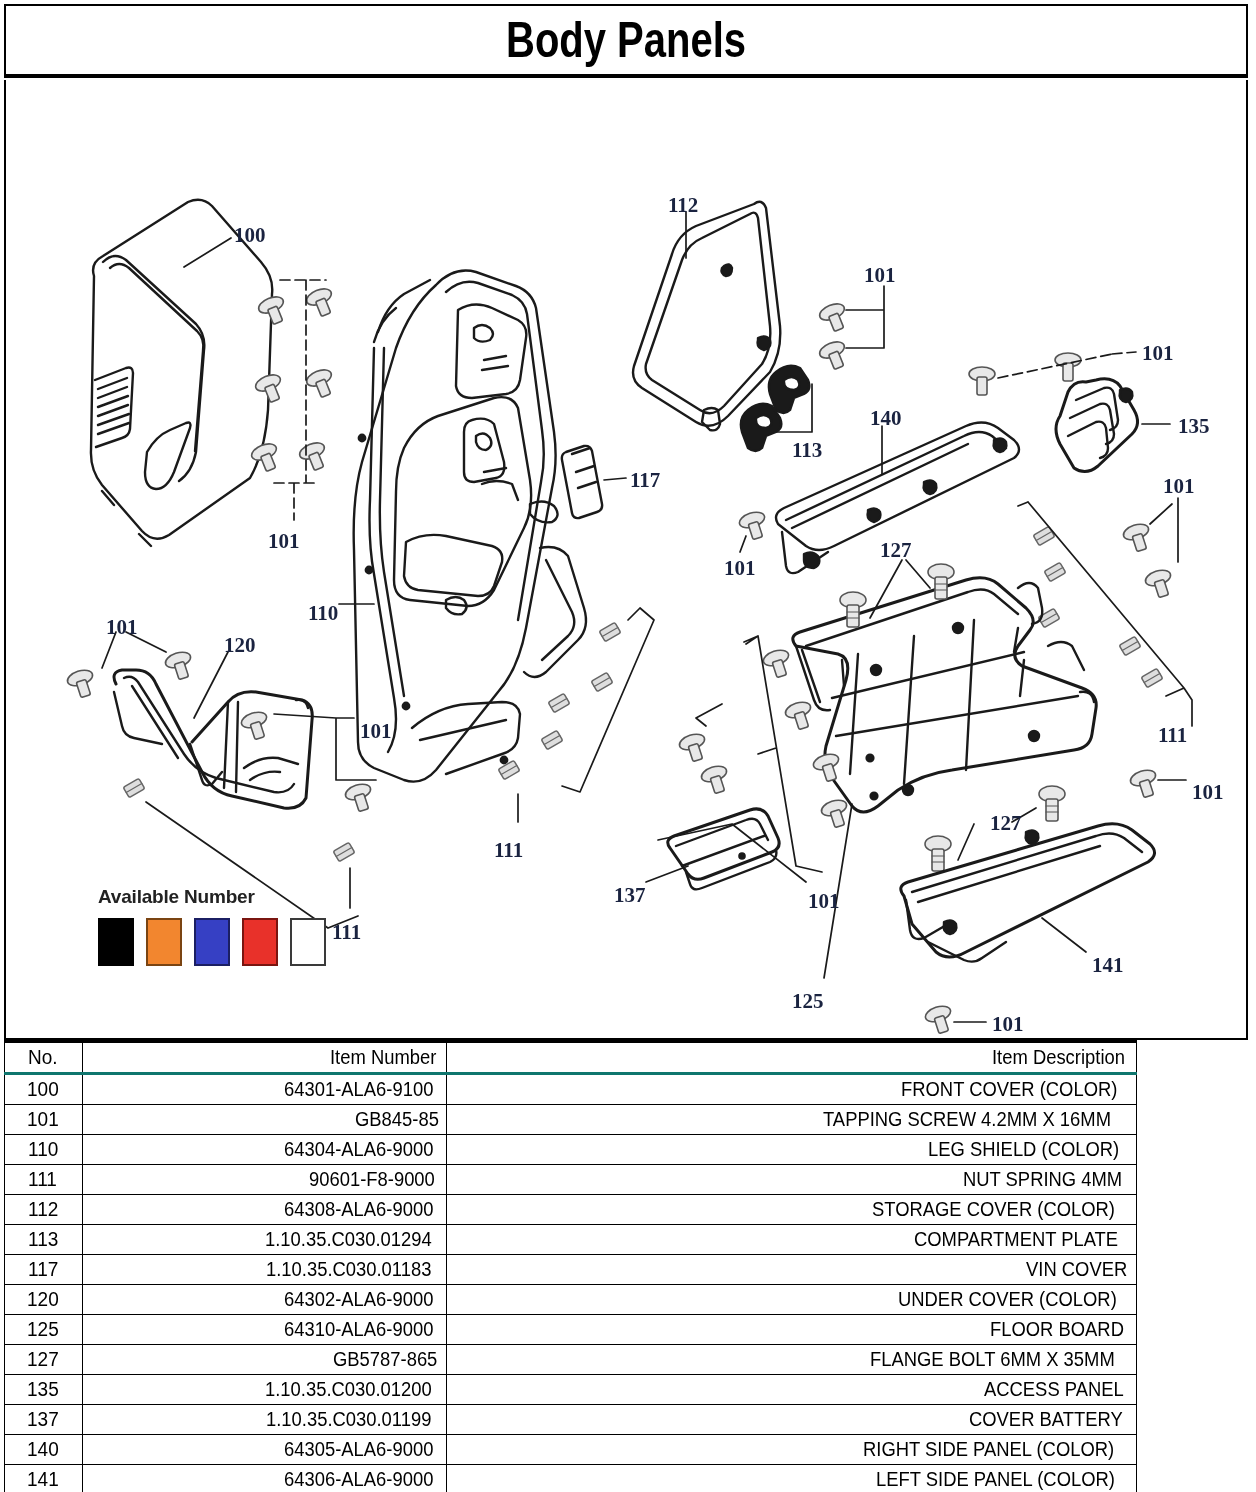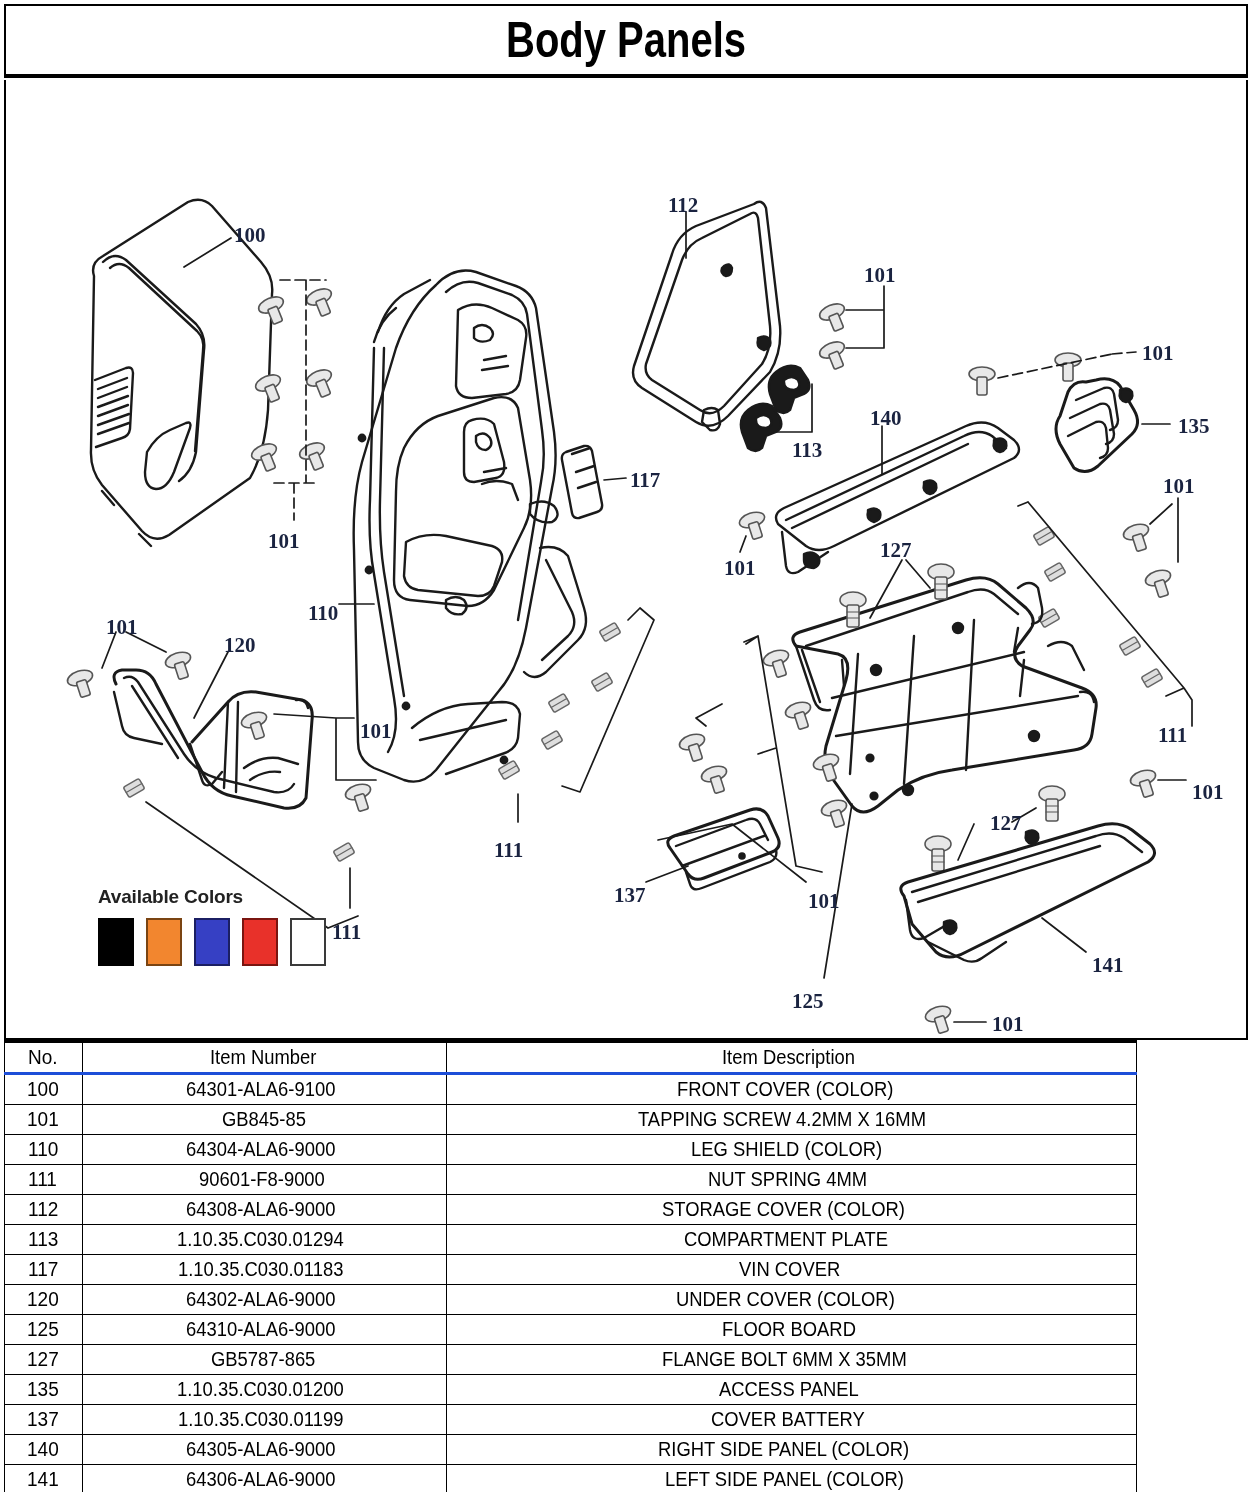--- a/index.html
+++ b/index.html
@@ -55,27 +55,27 @@
     border-collapse:collapse;table-layout:fixed;
     background:#fff;
   }
   .parts-table col.c-no{width:78px;}
   .parts-table col.c-num{width:364px;}
   .parts-table col.c-desc{width:690px;}
 
   .parts-table th,.parts-table td{
     border:1px solid #000;
     height:29px;line-height:29px;padding:0 0 0 6px;
-    font-size:20px;font-weight:normal;text-align:center;
+    font-size:20px;font-weight:normal;text-align:right;
     transform-origin:left center;
     white-space:nowrap;overflow:hidden;
   }
   .parts-table thead th{
     border-top:3px solid #000;
-    border-bottom:3px solid #1d4ed8;
+    border-bottom:3px solid #0f766e;
     font-size:20px;
   }
   .parts-table td.col-no,.parts-table th.col-no{
     text-align:center;padding-left:0;
   }
   .cellwrap{display:inline-block;transform:scaleX(0.92);transform-origin:left center;}
   .col-no .cellwrap{transform:scaleX(0.95);}
 </style>
 </head>
 <body>
@@ -528,21 +528,21 @@
     <div class="callout" style="left:326px;top:842px;">111</div>
     <div class="callout" style="left:984px;top:733px;">127</div>
     <div class="callout" style="left:1186px;top:702px;">101</div>
     <div class="callout" style="left:608px;top:805px;">137</div>
     <div class="callout" style="left:802px;top:811px;">101</div>
     <div class="callout" style="left:786px;top:911px;">125</div>
     <div class="callout" style="left:1086px;top:875px;">141</div>
     <div class="callout" style="left:986px;top:934px;">101</div>
 
     <div class="colors-block">
-      <div class="colors-title">Available Colors</div>
+      <div class="colors-title">Available Number</div>
       <div class="swatch-row">
         <div class="swatch" style="background: rgb(0, 0, 0); border: 1px solid rgb(0, 0, 0);"></div>
         <div class="swatch" style="background: rgb(242, 134, 47); border: 2px solid rgb(122, 68, 18);"></div>
         <div class="swatch" style="background: rgb(54, 64, 196); border: 2px solid rgb(27, 31, 99);"></div>
         <div class="swatch" style="background: rgb(232, 49, 42); border: 2px solid rgb(122, 21, 16);"></div>
         <div class="swatch" style="background: rgb(255, 255, 255); border: 2px solid rgb(58, 58, 58);"></div>
       </div>
     </div>
 
   </div>

